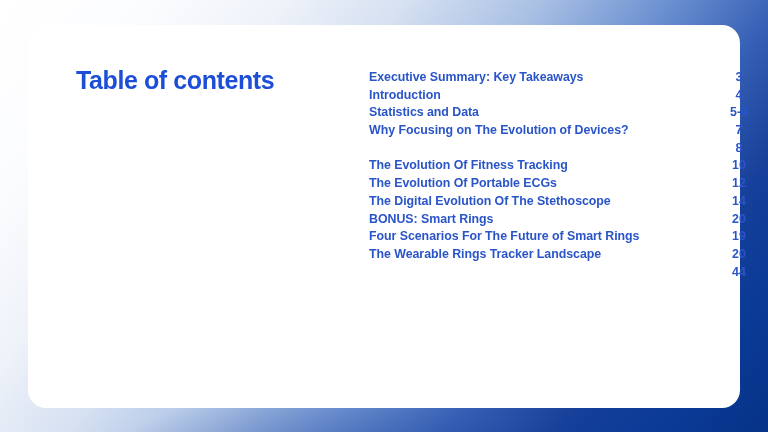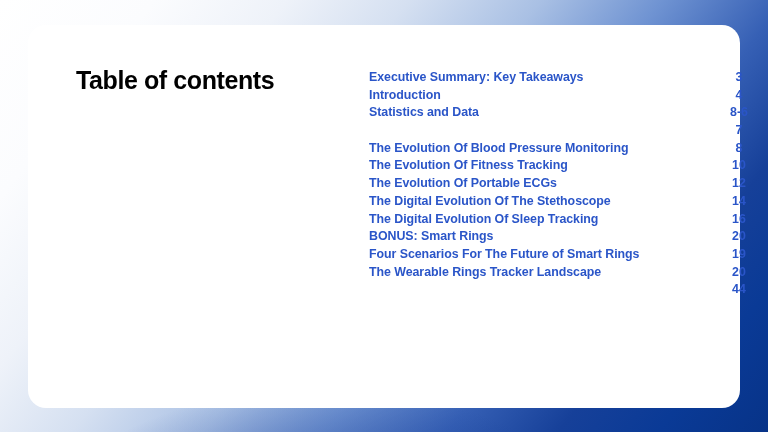--- a/index.html
+++ b/index.html
@@ -44,21 +44,21 @@
     border-radius: 18px;
   }
 
   #page-title {
     position: absolute;
     left: 48px;
     top: 41px;
     font-size: 25px;
     font-weight: bold;
     letter-spacing: -0.4px;
-    color: #000000;
+    color: #1d4ed8;
     white-space: nowrap;
   }
 
   #toc {
     position: absolute;
     left: 341px;
     top: 45px;
     width: 400px;
   }
 
@@ -100,44 +100,40 @@
         <div class="toc-row">
           <span class="toc-label">Executive Summary: Key Takeaways</span>
           <span class="toc-page">3</span>
         </div>
         <div class="toc-row">
           <span class="toc-label">Introduction</span>
           <span class="toc-page">4</span>
         </div>
         <div class="toc-row">
           <span class="toc-label">Statistics and Data</span>
-          <span class="toc-page">8-6</span>
+          <span class="toc-page">5-9</span>
         </div>
         <div class="toc-row">
+          <span class="toc-label">Why Focusing on The Evolution of Devices?</span>
           <span class="toc-page">7</span>
         </div>
         <div class="toc-row">
-          <span class="toc-label">The Evolution Of Blood Pressure Monitoring</span>
           <span class="toc-page">8</span>
         </div>
         <div class="toc-row">
           <span class="toc-label">The Evolution Of Fitness Tracking</span>
           <span class="toc-page">10</span>
         </div>
         <div class="toc-row">
           <span class="toc-label">The Evolution Of Portable ECGs</span>
           <span class="toc-page">12</span>
         </div>
         <div class="toc-row">
           <span class="toc-label">The Digital Evolution Of The Stethoscope</span>
           <span class="toc-page">14</span>
-        </div>
-        <div class="toc-row">
-          <span class="toc-label">The Digital Evolution Of Sleep Tracking</span>
-          <span class="toc-page">16</span>
         </div>
         <div class="toc-row">
           <span class="toc-label">BONUS: Smart Rings</span>
           <span class="toc-page">20</span>
         </div>
         <div class="toc-row">
           <span class="toc-label">Four Scenarios For The Future of Smart Rings</span>
           <span class="toc-page">19</span>
         </div>
         <div class="toc-row">

